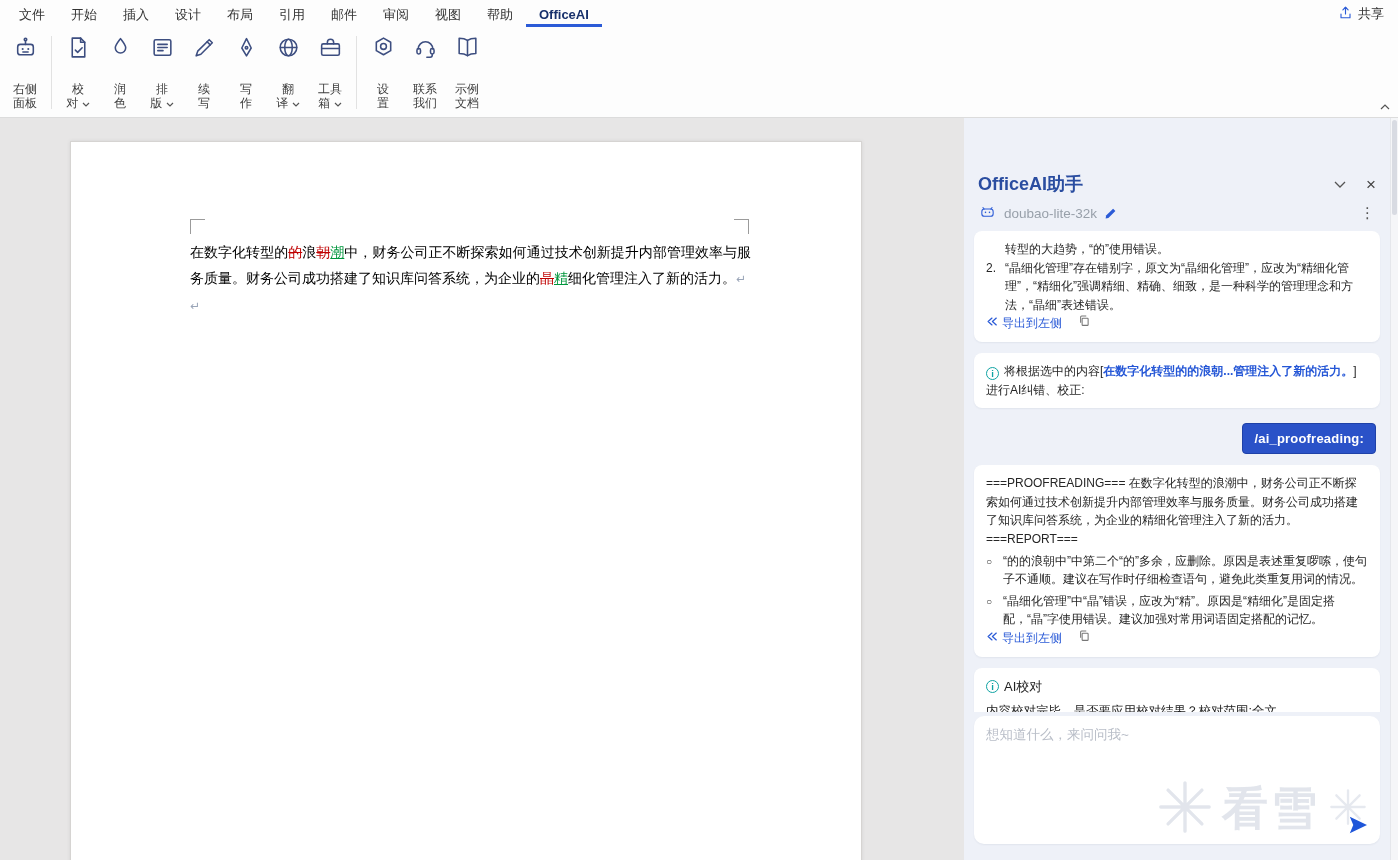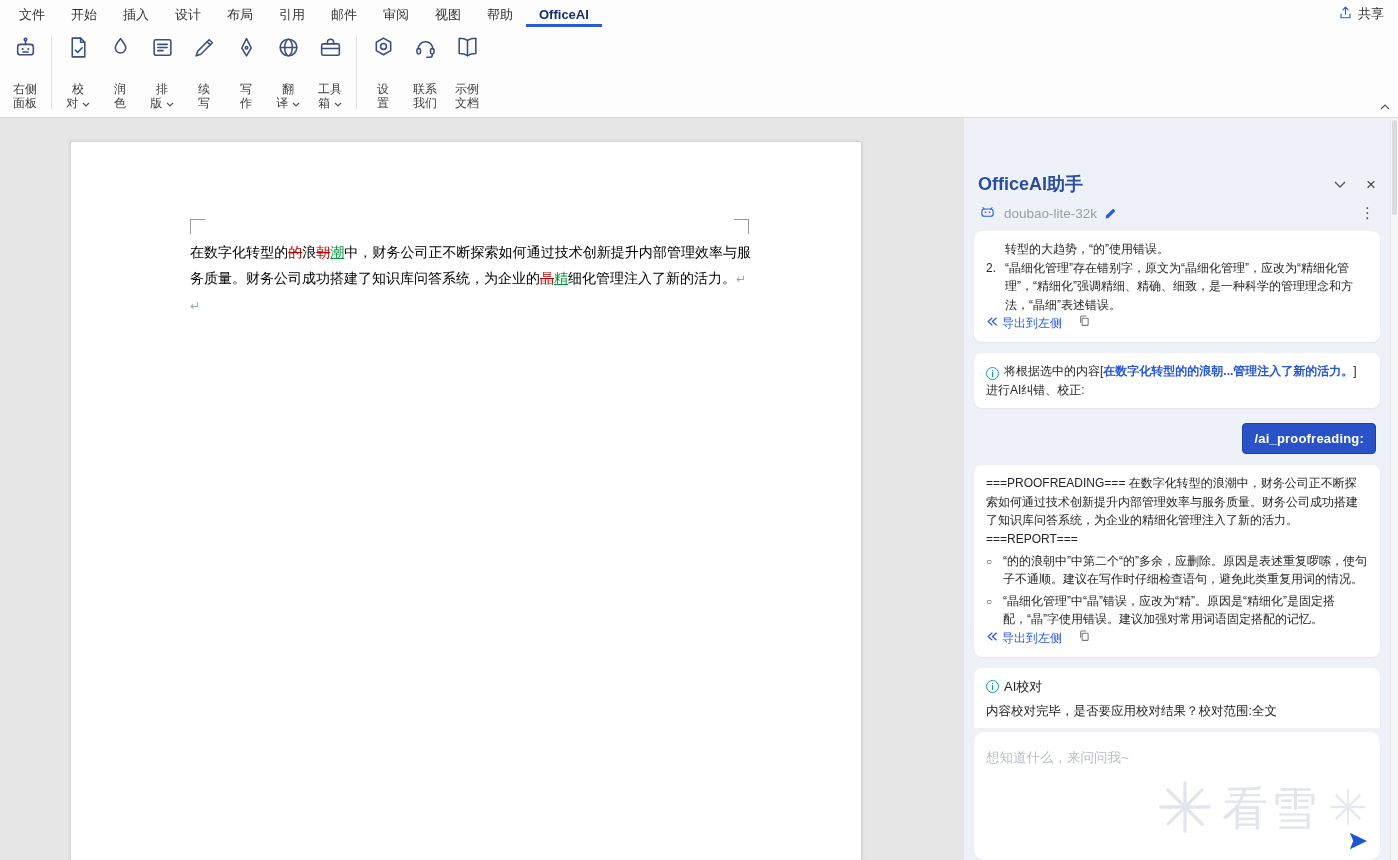--- a/index.html
+++ b/index.html
@@ -61,27 +61,27 @@
   .user-row { display:flex; justify-content:flex-end; padding:4px 4px 0 0; }
   .user-bubble { background:#2a52c8; border:1px solid #1e41a8; color:#fff; font-size:13px; padding:7px 11px; border-radius:4px; font-weight:600; letter-spacing:.2px; cursor:default; }
   .bullet-row { display:flex; margin-top:3px; }
   .bullet-marker { width:17px; flex:none; font-size:10px; padding-top:2px; color:#333; }
   .confirm-title { display:flex; align-items:center; font-size:13px; color:#222; margin-bottom:5px; }
   .confirm-body { font-size:12.5px; color:#222; }
   .confirm-buttons { display:flex; justify-content:center; gap:92px; margin-top:10px; margin-bottom:2px; }
   .btn-undo { background:#fdfdfd; border:1px solid #ccc; border-radius:3px; padding:3px 15px; font-size:12.5px; color:#333; cursor:pointer; font-family:inherit; }
   .btn-apply { background:#2e5bd8; border:1px solid #2e5bd8; border-radius:3px; padding:3px 17px; font-size:12.5px; color:#fff; cursor:pointer; font-family:inherit; }
 
-  .input-card { margin:4px 10px 0; background:#fff; border-radius:10px; height:128px; position:relative; padding:17px 12px; box-shadow:0 1px 2px rgba(20,30,60,.06); }
+  .input-card { margin:4px 10px 16px; background:#fff; border-radius:10px; height:128px; position:relative; padding:10px 12px; box-shadow:0 1px 2px rgba(20,30,60,.06); }
   textarea.chat-input { width:100%; height:84px; border:none; outline:none; resize:none; font-family:"Liberation Sans","DejaVu Sans",sans-serif; font-size:13.5px; color:#333; background:transparent; }
   textarea.chat-input::placeholder { color:#b9bec8; }
   .send-ic { position:absolute; right:12px; bottom:6px; cursor:pointer; }
 
   .watermark { position:absolute; right:22px; bottom:20px; display:flex; align-items:center; gap:8px; pointer-events:none; z-index:4; opacity:.9; }
-  .wm-text { font-size:46px; font-weight:400; letter-spacing:3px; color:#dfe3ea; }
+  .wm-text { font-size:46px; font-weight:700; letter-spacing:3px; color:#dfe3ea; }
 
   
   .win-scroll { width:8px; background:#f5f6f8; border-left:1px solid #e5e7eb; position:relative; }
   .win-thumb { position:absolute; top:2px; left:1px; width:5px; height:95px; background:#d8dbe2; border-radius:3px; }
 </style>
 </head>
 <body>
 
 <div class="app">
 

